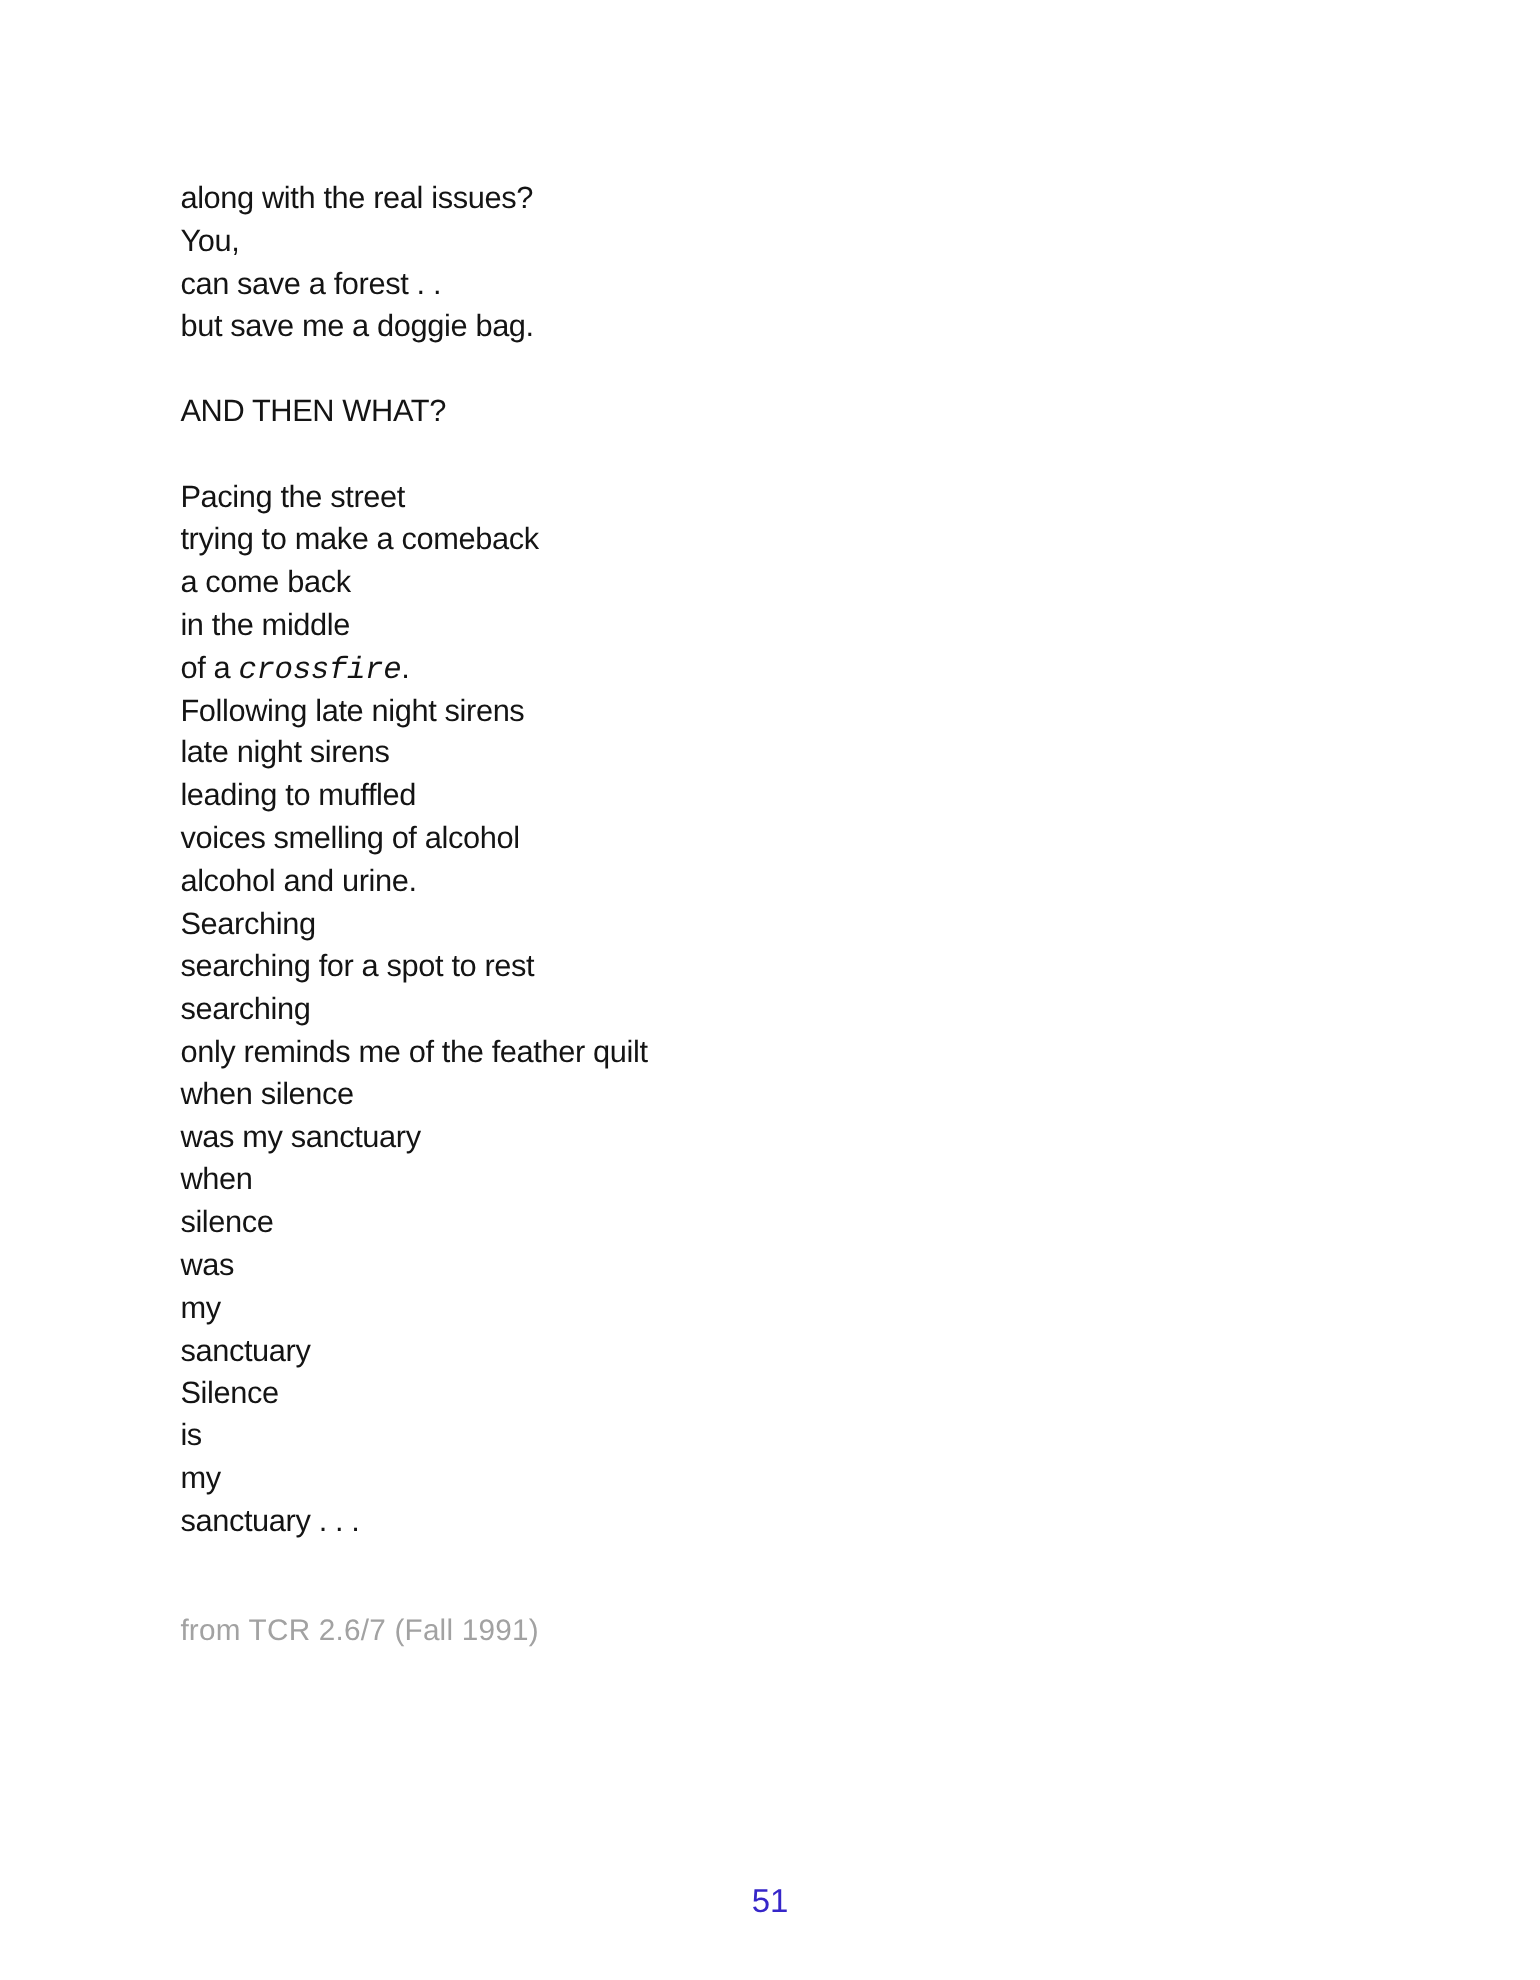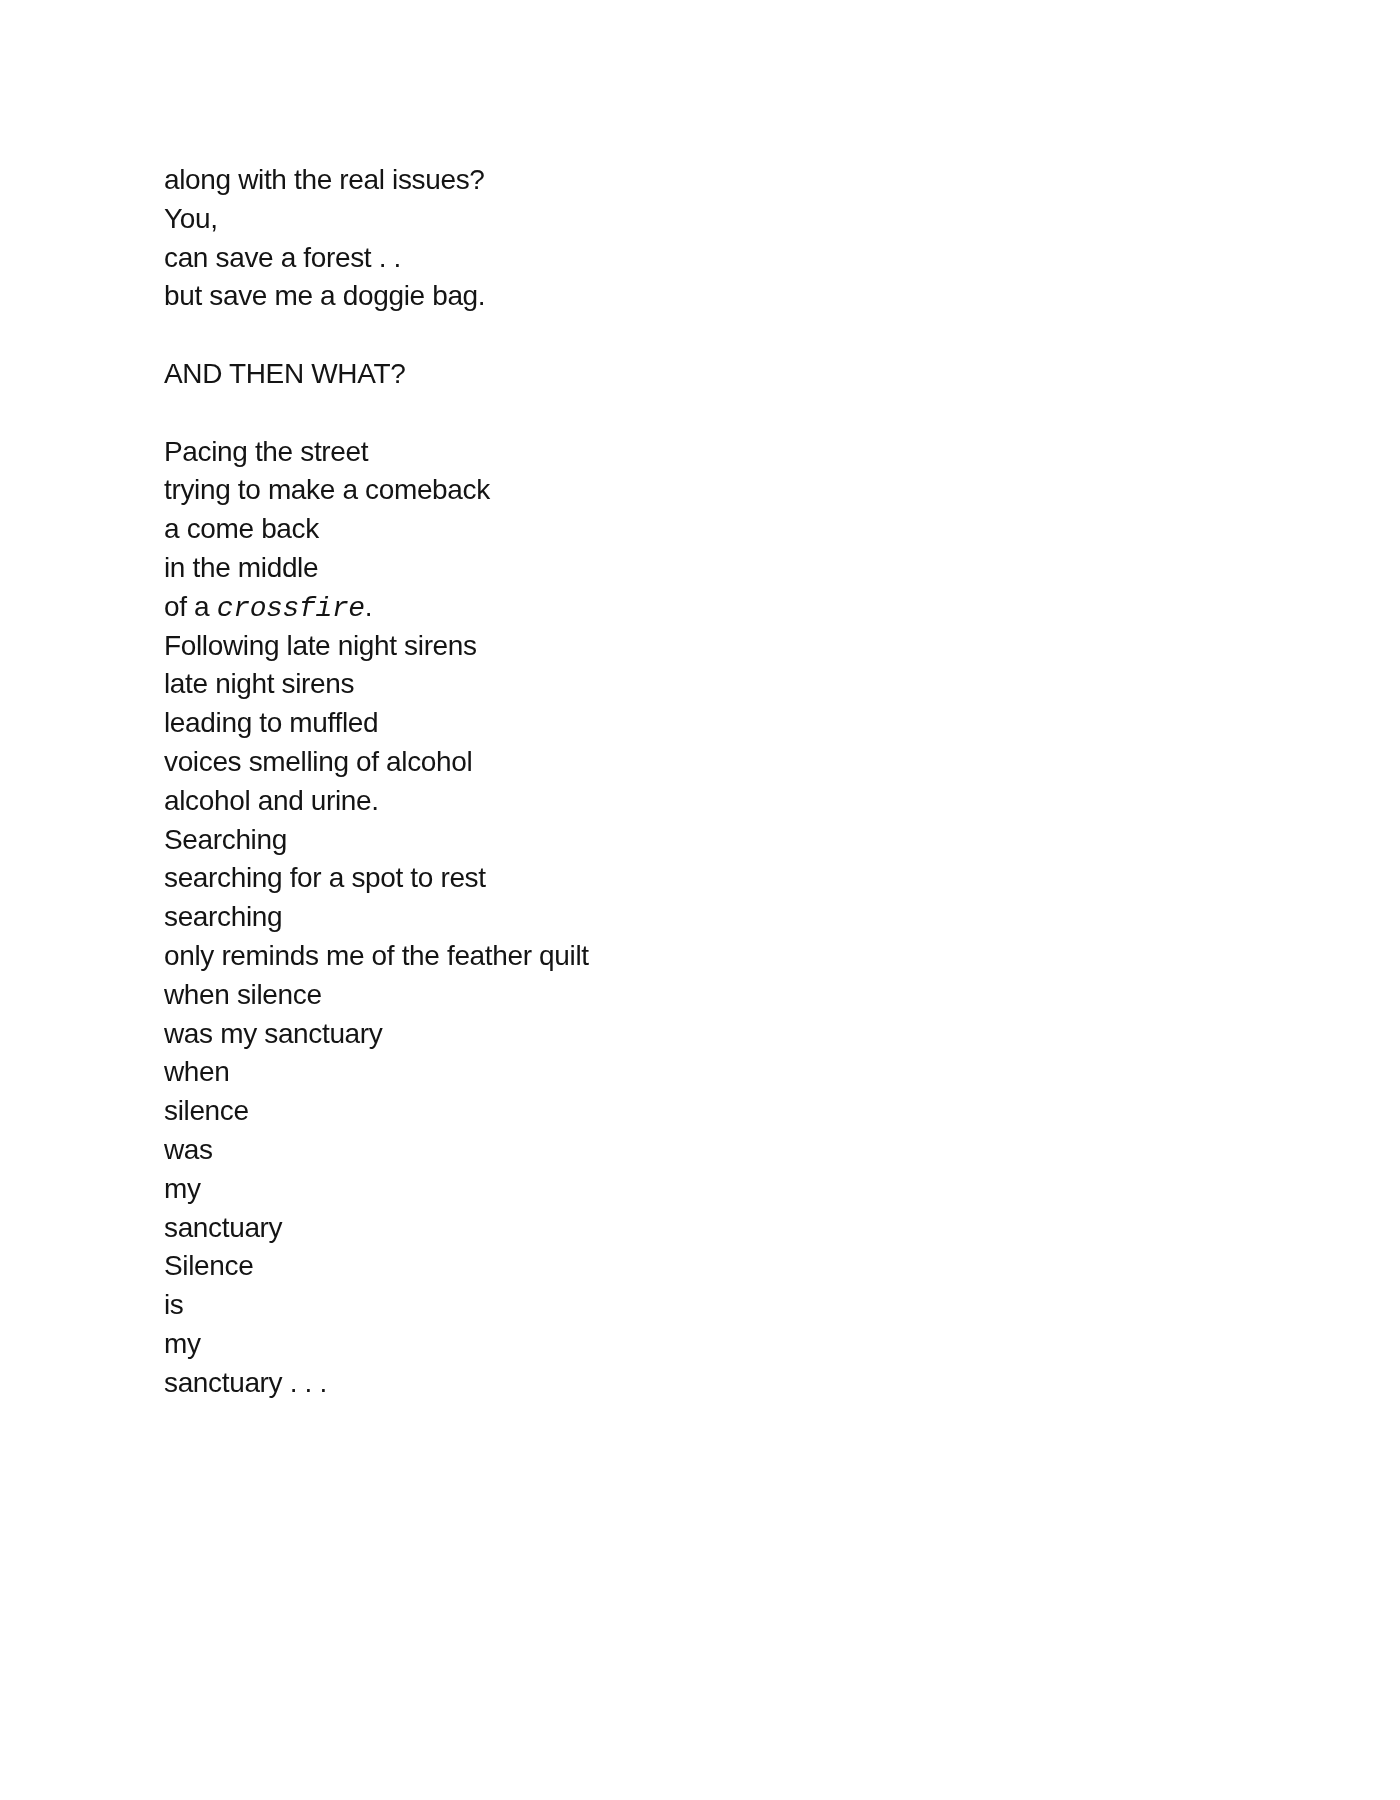--- a/index.html
+++ b/index.html
@@ -52,13 +52,15 @@
     font-size: 30px;
     line-height: 34px;
     color: var(--accent-color, #3626c9);
   }
 </style>
 </head>
 <body>
 
 <div class="page" style="--page-bg: #ffffff; --text-color: #141414; --muted-color: #a2a2a2; --accent-color: #3626c9;">
   <div class="poem" id="poem"><div class="line"><span class="seg">along with the real issues?</span></div><div class="line"><span class="seg">You,</span></div><div class="line"><span class="seg">can save a forest . .</span></div><div class="line"><span class="seg">but save me a doggie bag.</span></div><div class="line"></div><div class="line"><span class="seg">AND THEN WHAT?</span></div><div class="line"></div><div class="line"><span class="seg">Pacing the street</span></div><div class="line"><span class="seg">trying to make a comeback</span></div><div class="line"><span class="seg">a come back</span></div><div class="line"><span class="seg">in the middle</span></div><div class="line"><span class="seg">of a </span><span class="seg italic">crossfire</span><span class="seg">.</span></div><div class="line"><span class="seg">Following late night sirens</span></div><div class="line"><span class="seg">late night sirens</span></div><div class="line"><span class="seg">leading to muffled</span></div><div class="line"><span class="seg">voices smelling of alcohol</span></div><div class="line"><span class="seg">alcohol and urine.</span></div><div class="line"><span class="seg">Searching</span></div><div class="line"><span class="seg">searching for a spot to rest</span></div><div class="line"><span class="seg">searching</span></div><div class="line"><span class="seg">only reminds me of the feather quilt</span></div><div class="line"><span class="seg">when silence</span></div><div class="line"><span class="seg">was my sanctuary</span></div><div class="line"><span class="seg">when</span></div><div class="line"><span class="seg">silence</span></div><div class="line"><span class="seg">was</span></div><div class="line"><span class="seg">my</span></div><div class="line"><span class="seg">sanctuary</span></div><div class="line"><span class="seg">Silence</span></div><div class="line"><span class="seg">is</span></div><div class="line"><span class="seg">my</span></div><div class="line"><span class="seg">sanctuary . . .</span></div></div>
+  <div class="attribution">from TCR 2.6/7 (Fall 1991)</div>
+  <div class="page-number">51</div>
 </div>
 
 </body></html>

